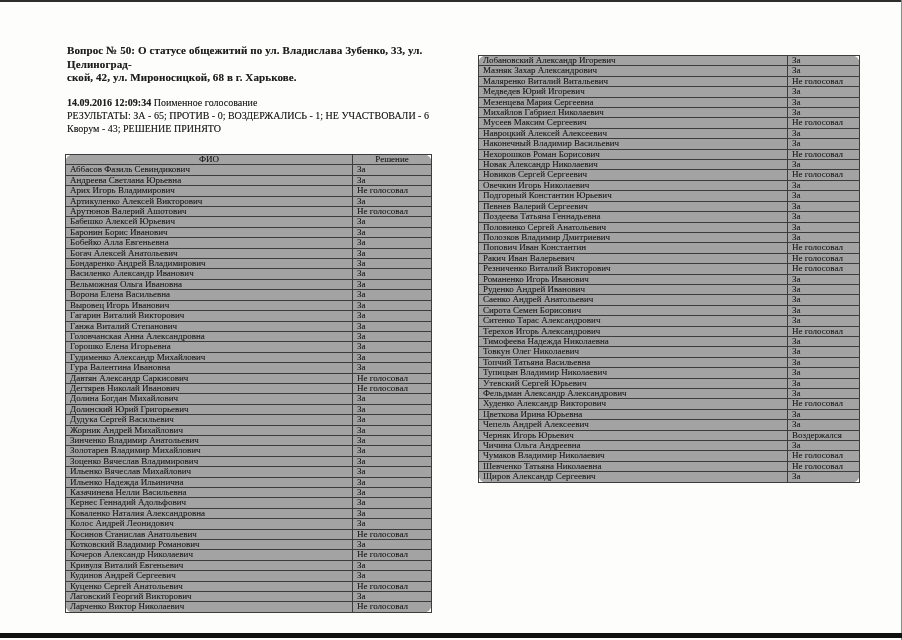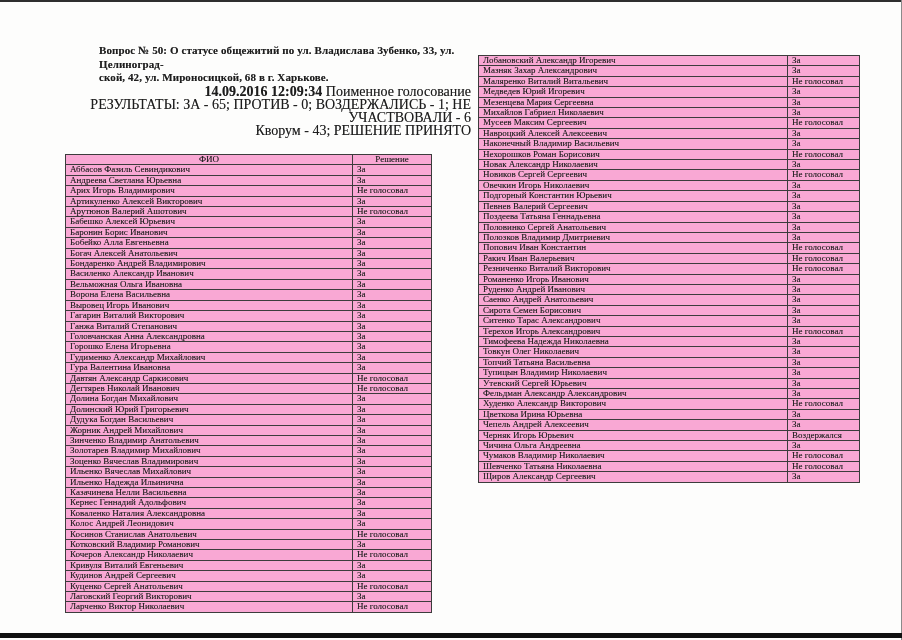--- a/index.html
+++ b/index.html
@@ -38,36 +38,36 @@
     position: absolute;
     left: 67px;
     top: 44px;
     width: 404px;
   }
   .question {
     font-weight: bold;
     font-size: 11px;
     line-height: 13.5px;
     letter-spacing: 0.1px;
-    margin-left: 32px;
   }
   .session-block {
-    font-size: 14px;
+    margin-top: 11px;
+    font-size: 10px;
     line-height: 13px;
-    text-align: right;
   }
   .session-datetime { font-weight: bold; }
   .scan-text {
     text-shadow: 0 0 0.5px rgba(40,40,40,0.5);
   }
   table.vote-table {
     position: absolute;
     border-collapse: collapse;
     table-layout: fixed;
-    background: #f9a8d4;
+    background: #a3a3a3;
+    border-radius: 9px;
   }
   table.vote-table td, table.vote-table th {
     border: 1px solid #3c3c3c;
     font-size: 9px;
     font-weight: normal;
     line-height: 9.4px;
     height: 9.4px;
     padding: 0 4px;
     white-space: nowrap;
     overflow: hidden;
@@ -213,21 +213,21 @@
         </tr>
         <tr>
           <td>Долина Богдан Михайлович</td>
           <td class="vote-cell">За</td>
         </tr>
         <tr>
           <td>Долинский Юрий Григорьевич</td>
           <td class="vote-cell">За</td>
         </tr>
         <tr>
-          <td>Дудука Богдан Васильевич</td>
+          <td>Дудука Сергей Васильевич</td>
           <td class="vote-cell">За</td>
         </tr>
         <tr>
           <td>Жорник Андрей Михайлович</td>
           <td class="vote-cell">За</td>
         </tr>
         <tr>
           <td>Зинченко Владимир Анатольевич</td>
           <td class="vote-cell">За</td>
         </tr>

